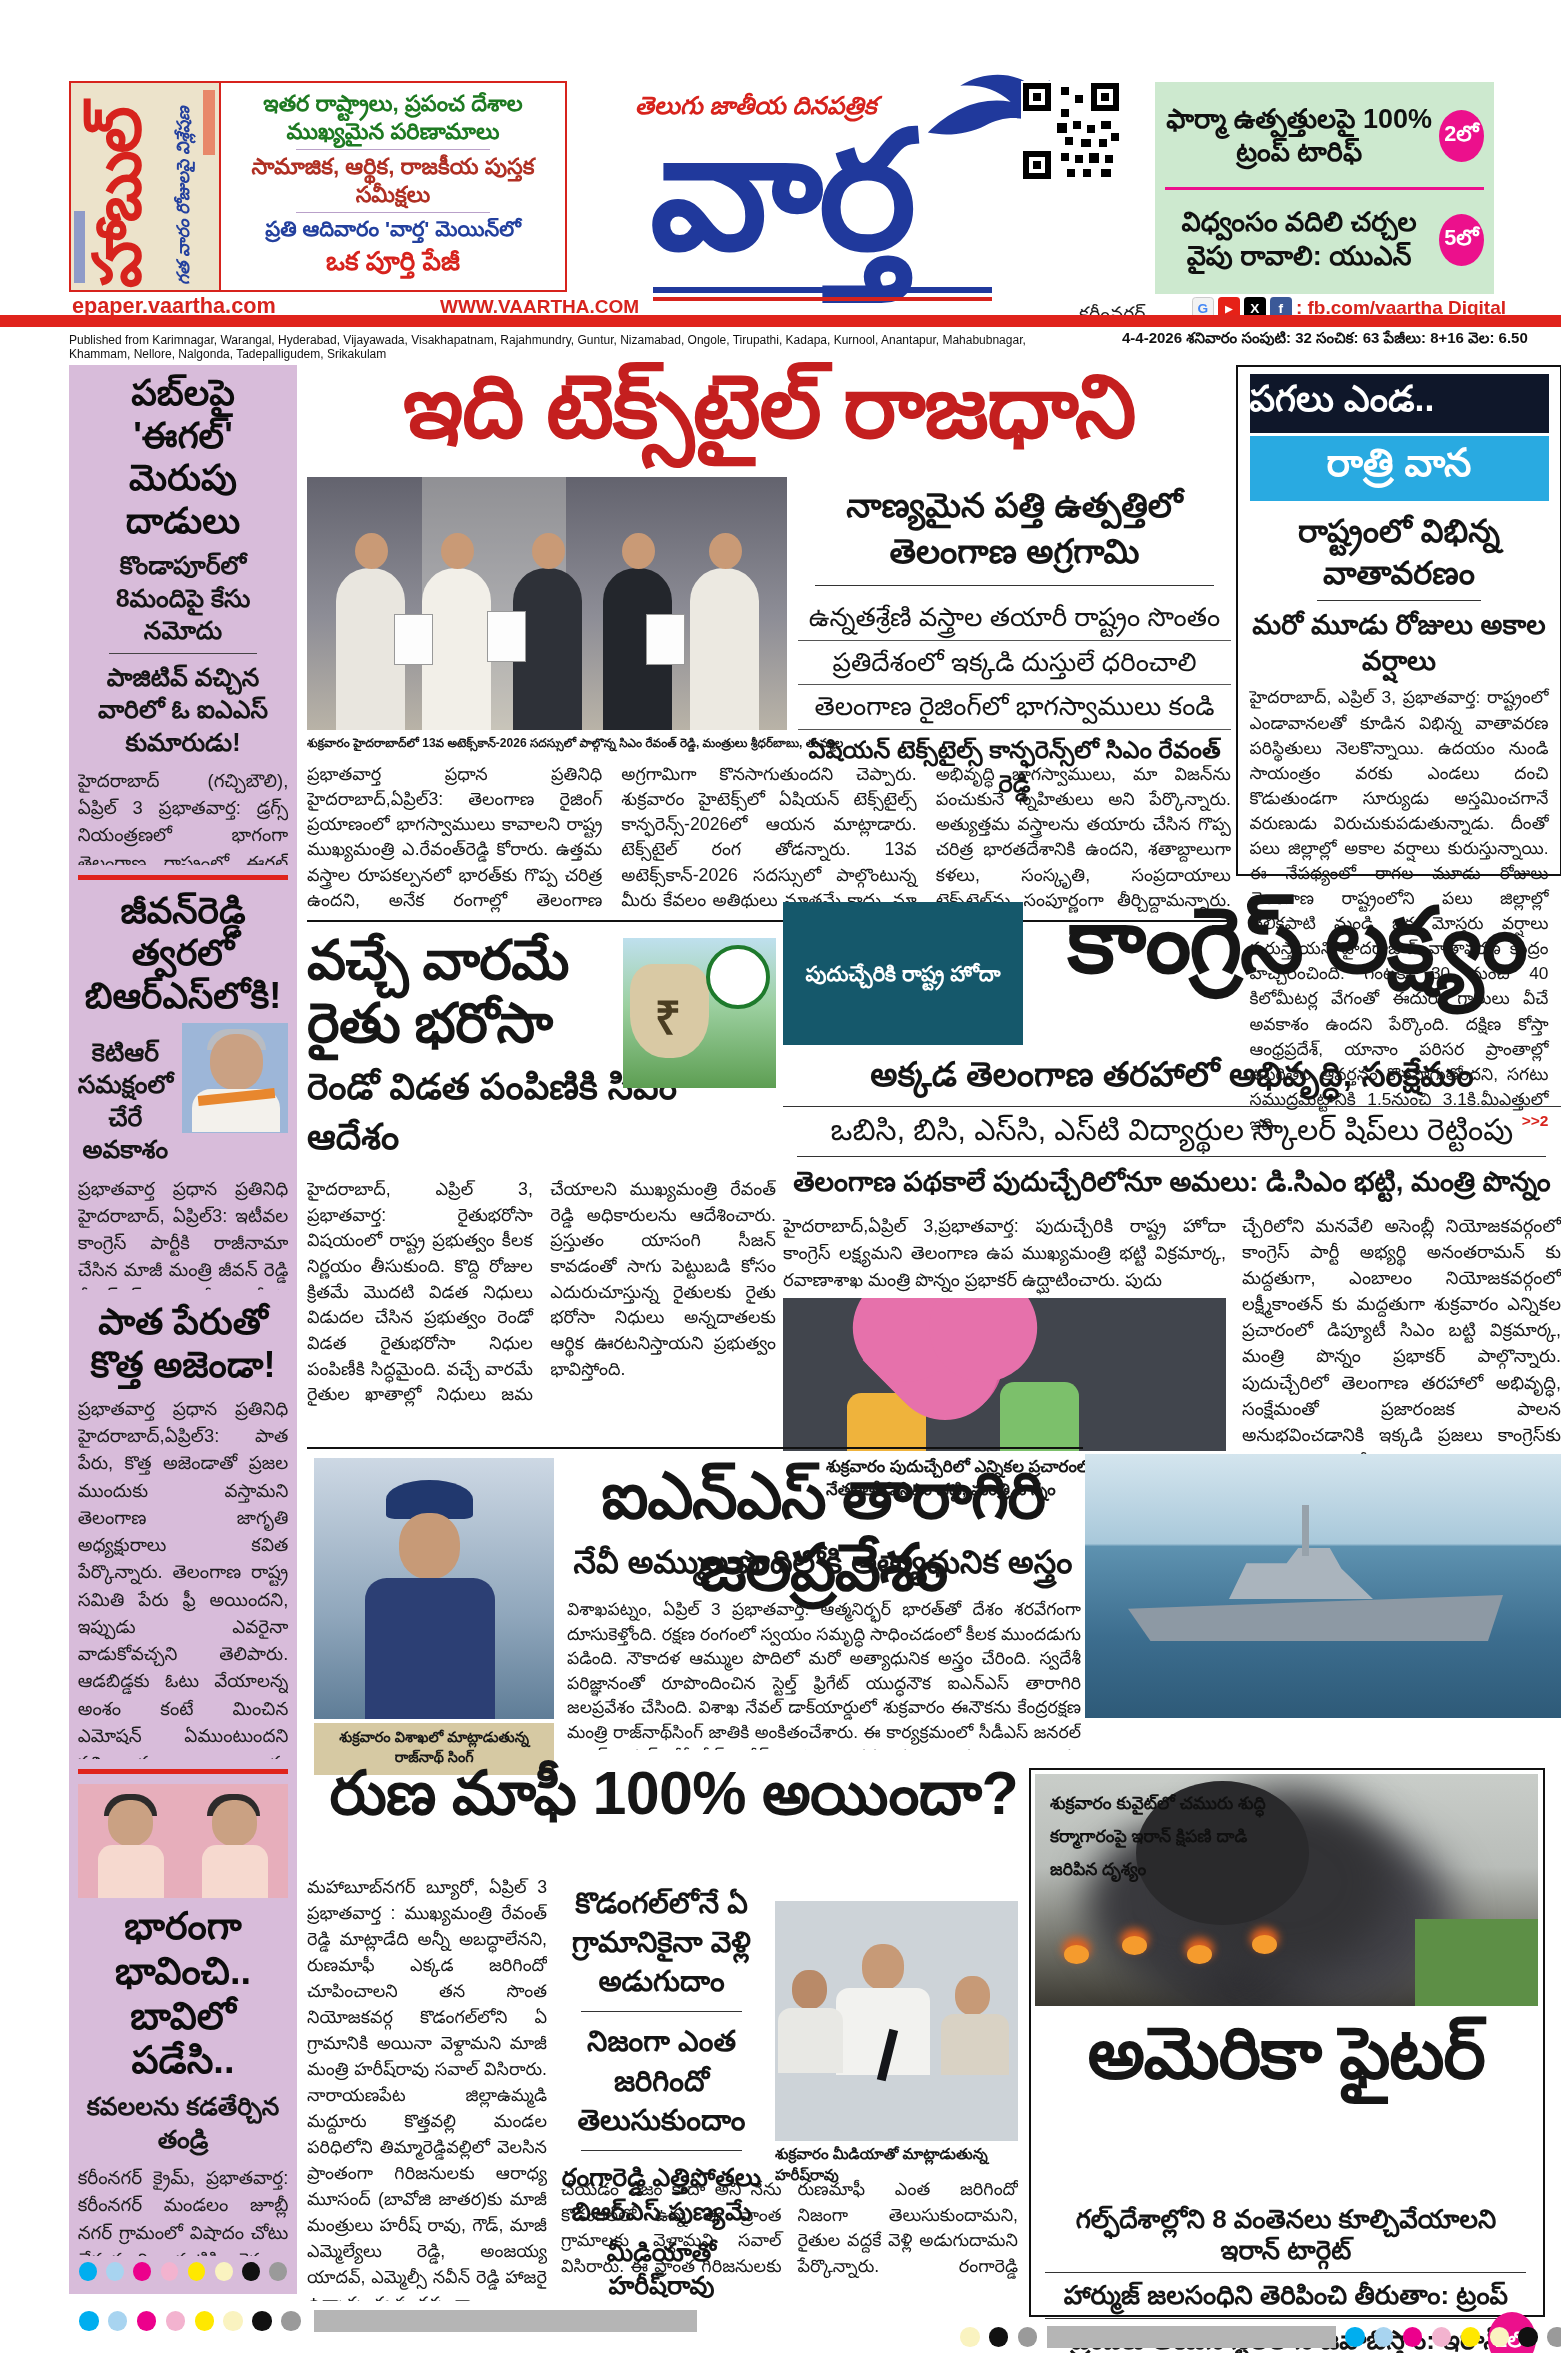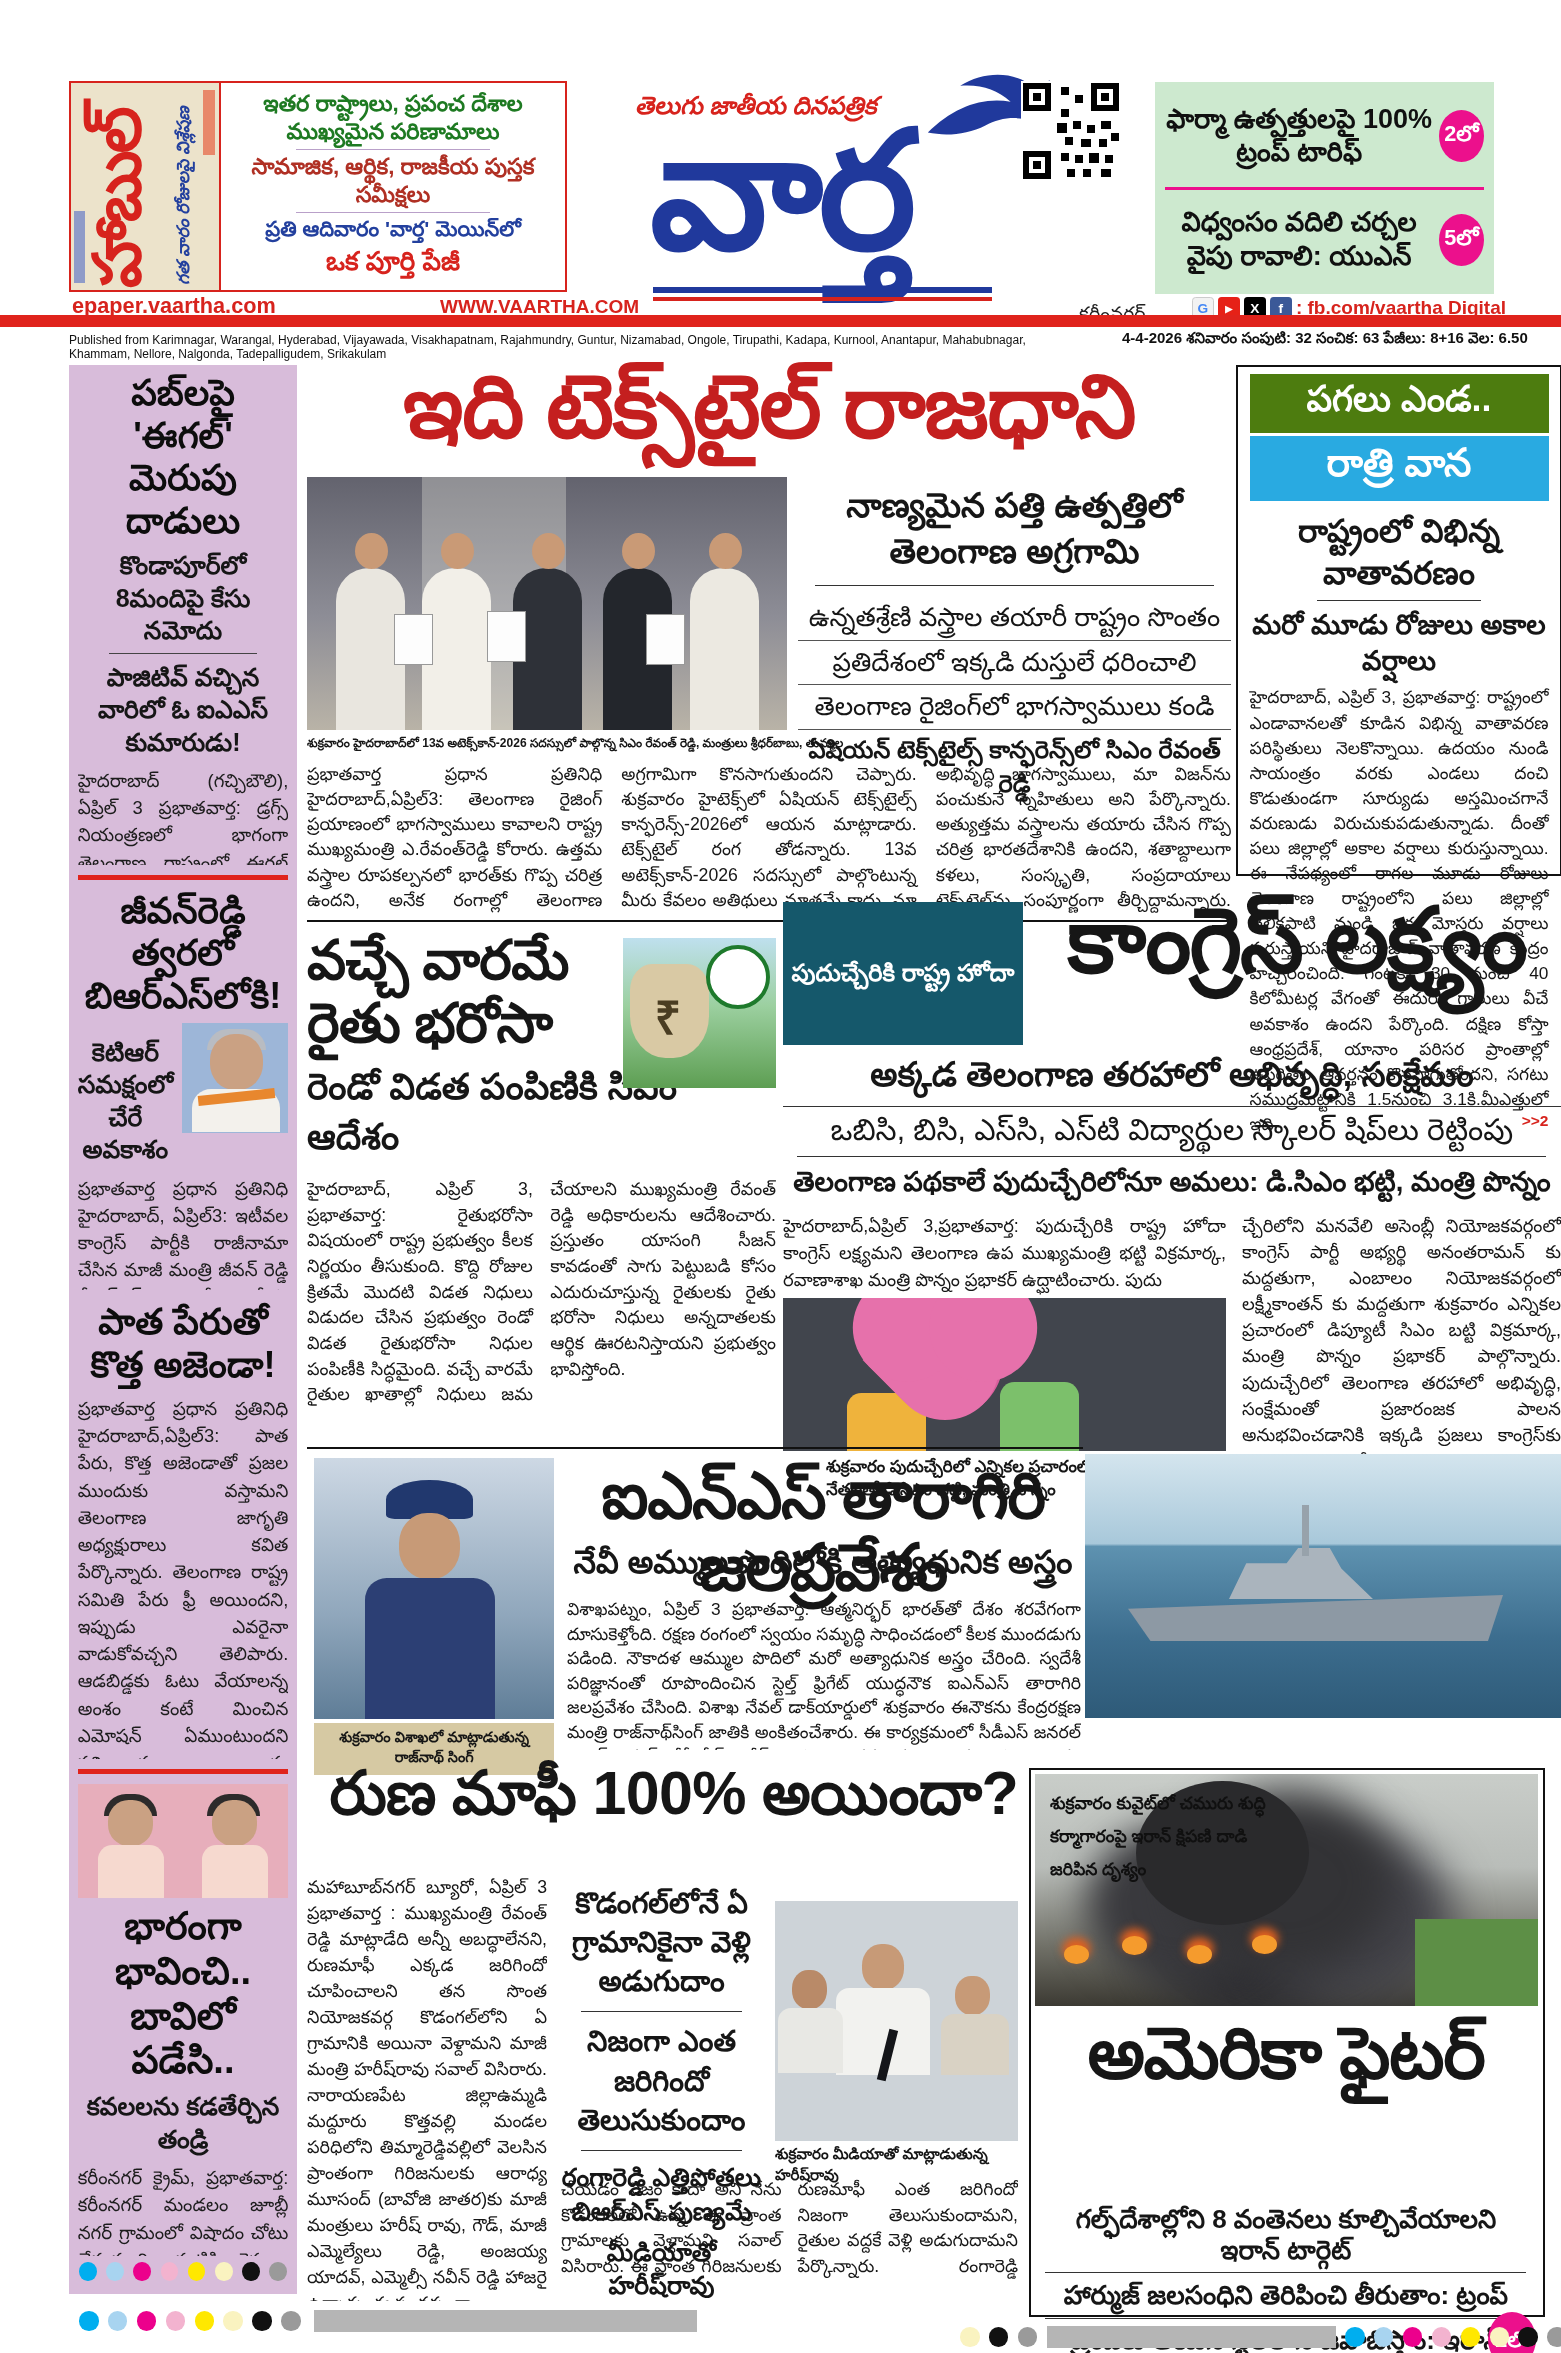--- a/index.html
+++ b/index.html
@@ -74,21 +74,21 @@
   .twins-photo { width:100%; height:114px; background:#e7aebb; position:relative; overflow:hidden; margin-bottom:5.8px; }
   .twins-photo .kid { position:absolute; top:16px; width:72px; height:101px; }
   .twins-photo .kid .head { position:absolute; left:13px; top:0; width:45px; height:46px; background:#caa183; border-radius:46%; }
   .twins-photo .kid .hair { position:absolute; left:8.7px; top:-5.8px; width:53px; height:21.7px; background:#2d2b2b; border-radius:29px 29px 0 0; }
   .twins-photo .kid .dress { position:absolute; left:2.9px; top:45px; width:66px; height:58px; background:#f6d9cf; border-radius:14.4px 14.4px 0 0; }
   .rail-dots { display:flex; gap:9.4px; margin-top:auto; padding:5.8px 1.4px; }
   .dot { width:19.5px; height:19.5px; border-radius:50%; }
 
   
   .weather { position:absolute; left:1236px; top:365px; width:326px; height:511px; border:2.2px solid #111; background:#fff; padding:7.2px 11.5px; }
-  .w-tag1 { background:#4d7c0f; color:#fff; font-size:36px; font-weight:800; text-align:center; padding:4.3px 0; }
+  .w-tag1 { background:#0f172a; color:#fff; font-size:36px; font-weight:800; text-align:left; padding:4.3px 0; }
   .w-tag2 { background:#29aae1; color:#fff; font-size:39px; font-weight:800; text-align:center; padding:5.8px 0; margin-top:2.9px; }
   .w-head { font-size:32px; font-weight:700; text-align:center; line-height:1.3; margin-top:10px; }
   .w-rule { border-top:1.4px solid #333; width:55%; margin:5.8px auto; }
   .w-sub { font-size:27.4px; font-weight:700; text-align:center; line-height:1.3; }
   .w-body { font-size:17.3px; line-height:1.45; text-align:justify; margin-top:7.2px; }
   .w-more { text-align:right; margin-top:-24.5px; }
 
   
   .lead { position:absolute; left:307px; top:359px; width:924px; }
   .lead-h { font-size:88px; font-weight:800; color:#c41f1f; letter-spacing:-1.4px; text-align:center; line-height:1.1; }
@@ -112,21 +112,21 @@
   .rythu-h { font-size:55px; font-weight:800; line-height:1.15; width:318px; letter-spacing:-0.7px; }
   .rythu-img { position:absolute; left:316px; top:8.7px; width:153px; height:150px; background:linear-gradient(180deg,#bfe0ee 0%,#9cd0a0 45%,#5d9e52 100%); overflow:hidden; }
   .rythu-img .bag { position:absolute; left:7.2px; top:26px; width:79px; height:94px; background:#d9c9a4; border-radius:28% 28% 45% 45%; }
   .rythu-img .bag::before { content:"₹"; position:absolute; left:24.5px; top:21.7px; font-size:46px; font-weight:800; color:#4a3d22; }
   .rythu-img .emblem { position:absolute; right:5.8px; top:7.2px; width:64px; height:64px; border-radius:50%; background:#fff; border:4.3px solid #1e7a2c; }
   .rythu-sub { font-size:36px; font-weight:800; margin-top:10px; }
   .rythu-body { margin-top:11.5px; height:245px; column-count:2; column-gap:17.3px; font-size:17.7px; line-height:1.45; text-align:justify; overflow:hidden; }
 
   
   .congress { position:absolute; left:783px; top:895px; width:778px; height:592px; }
-  .cg-flag { position:absolute; left:0; top:7.2px; width:240px; height:143px; background:#15586b; color:#fff; font-size:24px; font-weight:800; text-align:center; display:flex; align-items:center; justify-content:center; line-height:1.35; padding:4.3px; }
+  .cg-flag { position:absolute; left:0; top:7.2px; width:240px; height:143px; background:#15586b; color:#fff; font-size:21px; font-weight:800; text-align:center; display:flex; align-items:center; justify-content:center; line-height:1.35; padding:4.3px; }
   .cg-h { position:absolute; left:249px; top:-5.8px; width:529px; font-size:91px; font-weight:800; letter-spacing:-2.2px; text-align:center; }
   .cg-d1 { position:absolute; left:0; top:160px; width:778px; font-size:34px; font-weight:700; text-align:center; }
   .cg-r1 { position:absolute; left:0; top:211px; width:778px; border-top:1.4px solid #333; }
   .cg-d2 { position:absolute; left:14.4px; top:218px; width:749px; font-size:30px; text-align:center; }
   .cg-r2 { position:absolute; left:14.4px; top:261px; width:749px; border-top:1.4px solid #333; }
   .cg-d3 { position:absolute; left:0; top:271px; width:778px; font-size:27.4px; font-weight:700; text-align:center; }
   .cg-bl { position:absolute; left:0; top:318px; width:443px; height:84px; font-size:18px; line-height:1.5; text-align:justify; overflow:hidden; }
   .cg-photo { position:absolute; left:0; top:403px; width:443px; height:153px; background:#41454d; overflow:hidden; }
   .cg-photo .heart { position:absolute; left:108px; top:14.4px; width:108px; height:108px; background:#e671ab; transform:rotate(-45deg); border-radius:0 50% 50% 50%; box-shadow:4.3px -4.3px 0 4.3px #d85f9d; }
   .cg-photo .heart::before { content:""; position:absolute; left:0; top:-50%; width:100%; height:100%; border-radius:50%; background:#e671ab; }

